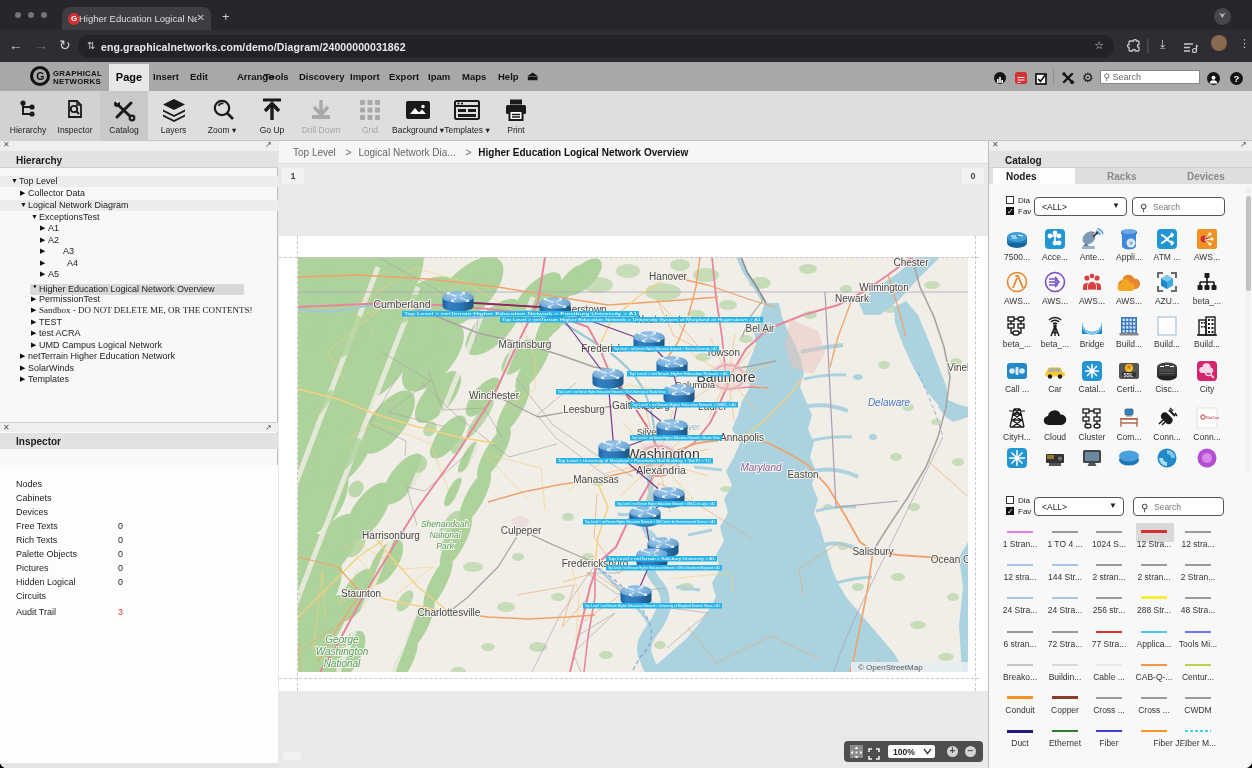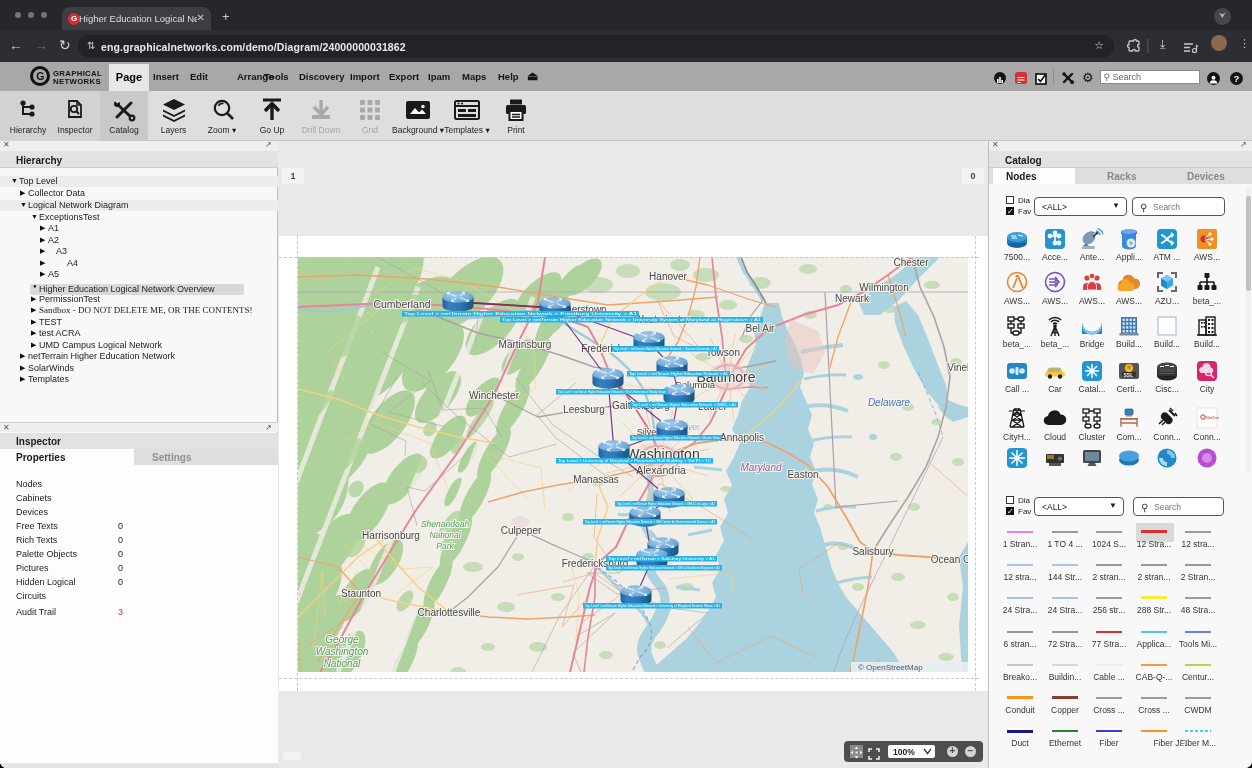--- a/index.html
+++ b/index.html
@@ -319,21 +319,21 @@
     <div class="trow" style="top:82px;">
         <span class="arr" style="left:40px;">▶</span>
         <span class="txt" style="left:48px;">A1</span>
       </div>
     <div class="trow" style="top:93.5px;">
         <span class="arr" style="left:40px;">▶</span>
         <span class="txt" style="left:48px;">A2</span>
       </div>
     <div class="trow" style="top:105px;">
         <span class="arr" style="left:40px;">▶</span>
-        <span class="txt" style="left:56px;">A3</span>
+        <span class="txt" style="left:63px;">A3</span>
       </div>
     <div class="trow" style="top:116.5px;">
         <span class="arr" style="left:40px;">▶</span>
         <span class="txt" style="left:48px;margin-left:19px;">A4</span>
       </div>
     <div class="trow" style="top:128px;">
         <span class="arr" style="left:40px;">▶</span>
         <span class="txt" style="left:48px;">A5</span>
       </div>
     <div class="trow" style="top:139.5px;">
@@ -373,26 +373,20 @@
         <span class="arr" style="left:20px;">▶</span>
         <span class="txt" style="left:28px;">Templates</span>
       </div>
 
     <div class="panel-strip" style="left:0;top:281px;width:278px;background:#efefef;border-top:1px solid #cfcfcf;">
       <span style="position:absolute;left:3px;top:0px;">✕</span>
       <span style="position:absolute;left:265px;top:0px;">↗</span>
     </div>
     <div style="position:absolute;left:0;top:292px;width:278px;height:16px;background:#e2e2e2;">
       <span class="phead" style="position:absolute;left:16px;top:3px;">Inspector</span>
-    </div>
-    <div style="position:absolute;left:0;top:308px;width:278px;height:16px;background:#dedede;">
-      <div style="position:absolute;left:0;top:0;width:134px;height:16px;background:#fdfdfd;">
-          <span class="phead" style="position:absolute;left:16px;top:3px;">Properties</span>
-        </div>
-      <span style="position:absolute;left:152px;top:3px;font-size:10px;font-weight:bold;color:#909090;">Settings</span>
     </div>
     <div style="position:absolute;left:0;top:324px;width:278px;height:303px;background:#fdfdfd;"></div>
     <div class="irow" style="top:338px;">Nodes</div>
     <div class="irow" style="top:352px;">Cabinets</div>
     <div class="irow" style="top:366px;">Devices</div>
     <div class="irow" style="top:380px;">Free Texts</div>
       <div class="ival" style="top:380px;">0</div>
     <div class="irow" style="top:394px;">Rich Texts</div>
       <div class="ival" style="top:394px;">0</div>
     <div class="irow" style="top:408px;">Palette Objects</div>
@@ -401,20 +395,25 @@
       <div class="ival" style="top:422px;">0</div>
     <div class="irow" style="top:436px;">Hidden Logical</div>
       <div class="ival" style="top:436px;">0</div>
     <div class="irow" style="top:450px;">Circuits</div>
     <div class="irow" style="top:466px;">Audit Trail</div>
       <div class="ival" style="top:466px;color:#e03131;">3</div>
     <div style="position:absolute;left:0;top:622px;width:278px;height:5px;background:#e4e4e4;"></div>
   </div>
 
   <div id="center">
+    <div id="crumbs">
+      <span style="margin-left:14px;">Top Level</span>
+      <span style="margin:0 7px;">&gt;</span><span>Logical Network Dia...</span>
+      <span style="margin:0 7px;">&gt;</span><span style="color:#111;font-weight:bold;">Higher Education Logical Network Overview</span>
+    </div>
     <div style="position:absolute;left:3px;top:27px;width:22px;height:16px;background:#f2f2f2;text-align:center;font-size:9px;font-weight:bold;color:#444;line-height:16px;">1</div>
     <div style="position:absolute;left:683px;top:27px;width:22px;height:16px;background:#f2f2f2;text-align:center;font-size:9px;font-weight:bold;color:#444;line-height:16px;">0</div>
     <div id="canvas">
         <svg id="map" width="670" height="415" viewBox="0 0 670 415" style="position:absolute;left:19px;top:21px;">
 <rect width="670" height="415" fill="#f1eee8"></rect>
 <g fill="#aed29b">
             <ellipse cx="-10" cy="15" rx="70" ry="45" transform="rotate(-45 -10 15)"></ellipse>
             <ellipse cx="30" cy="5" rx="55" ry="30" transform="rotate(-45 30 5)"></ellipse>
             <ellipse cx="15" cy="50" rx="90" ry="62" transform="rotate(-50 15 50)"></ellipse>
             <ellipse cx="70" cy="28" rx="68" ry="40" transform="rotate(-45 70 28)"></ellipse>

